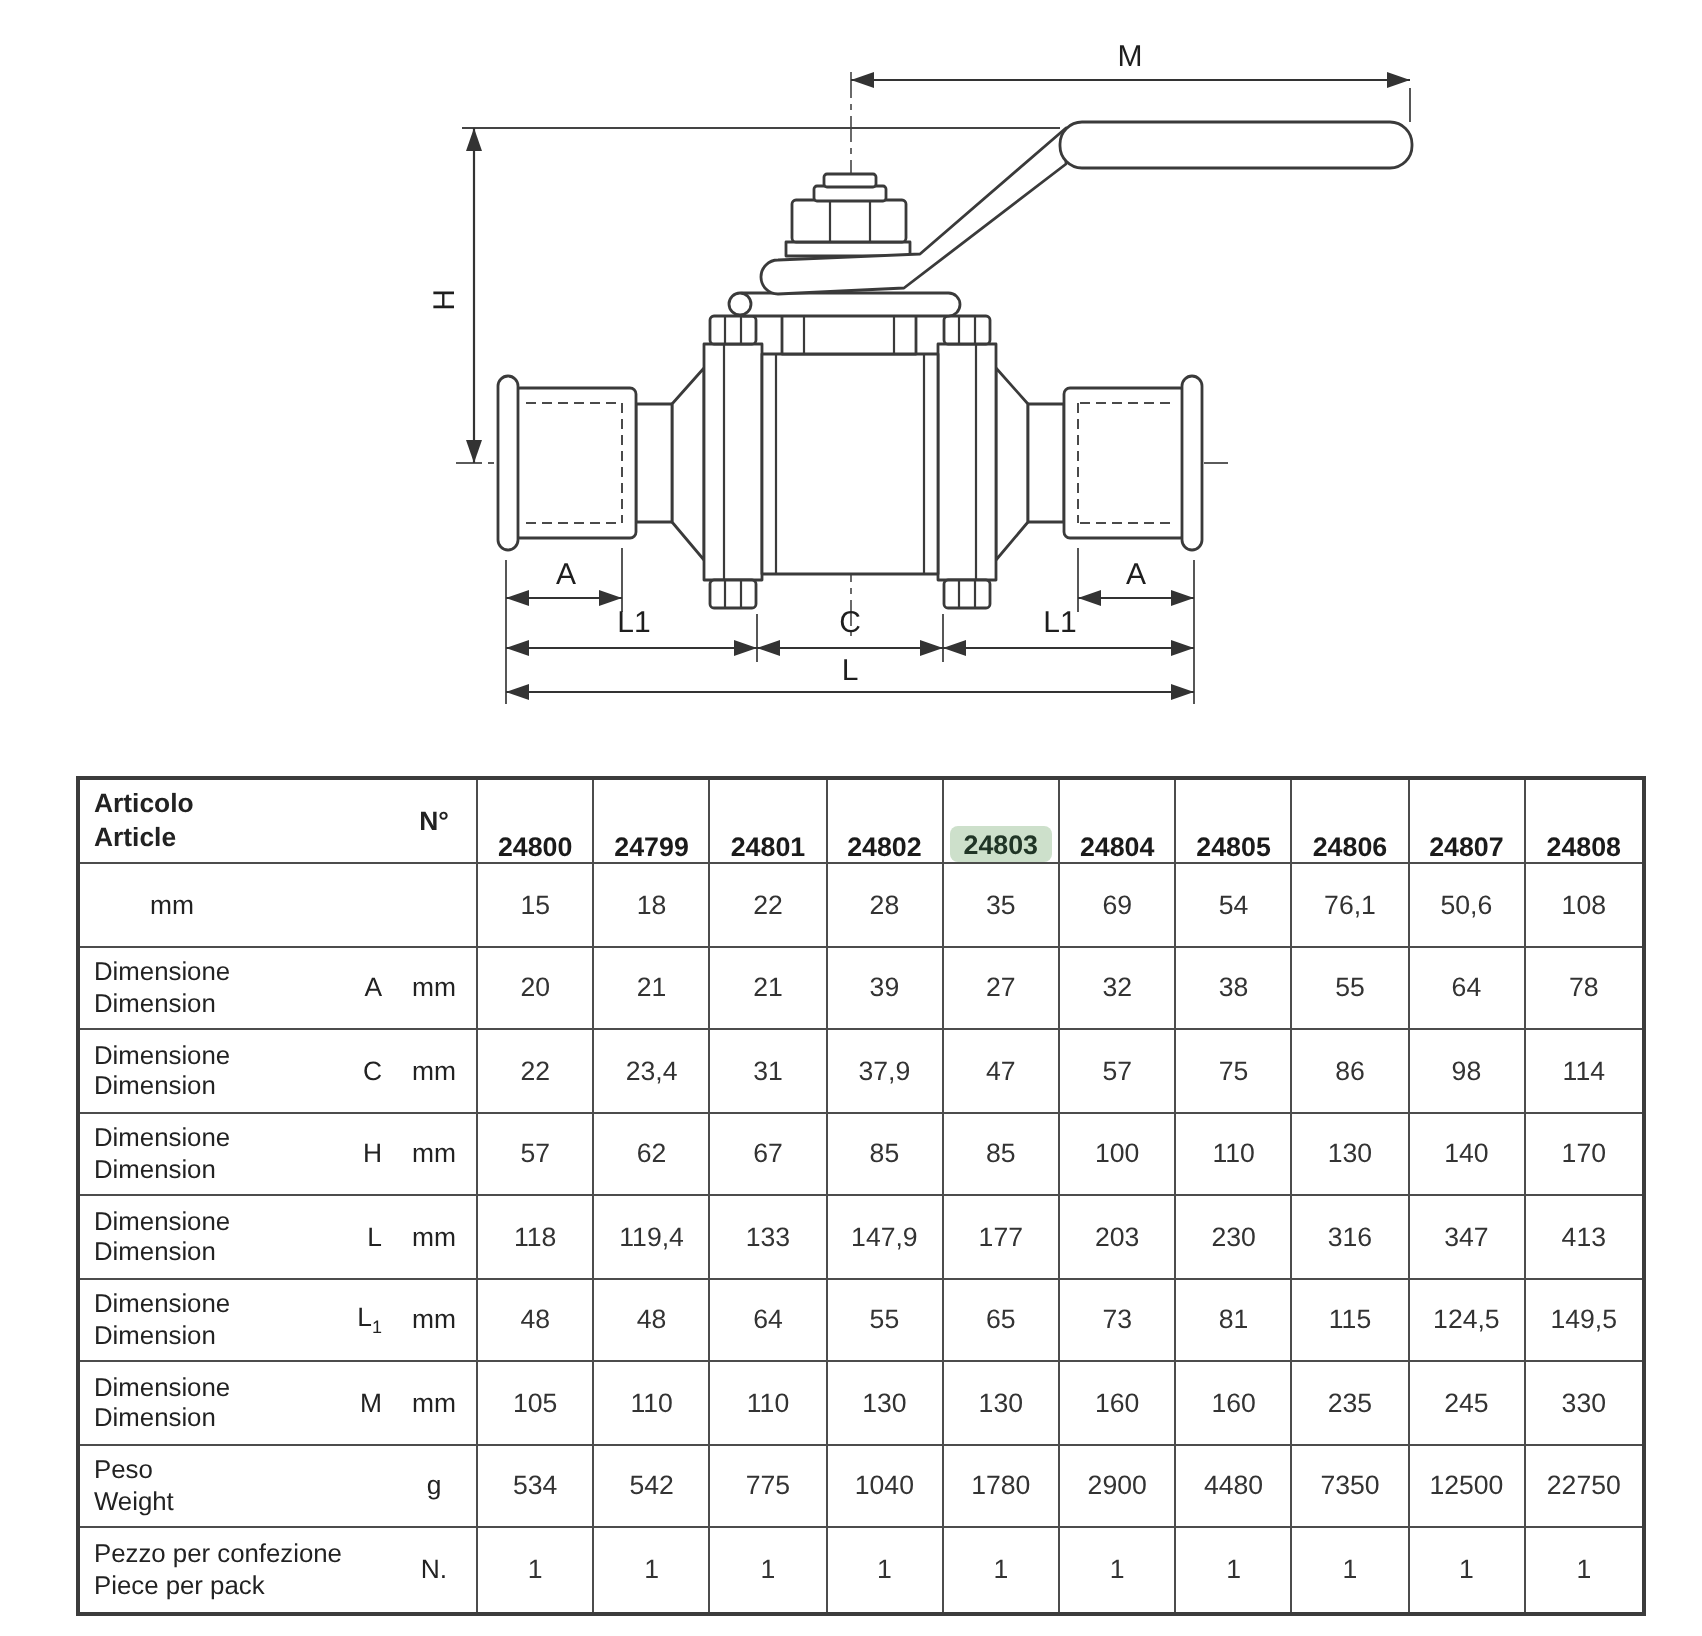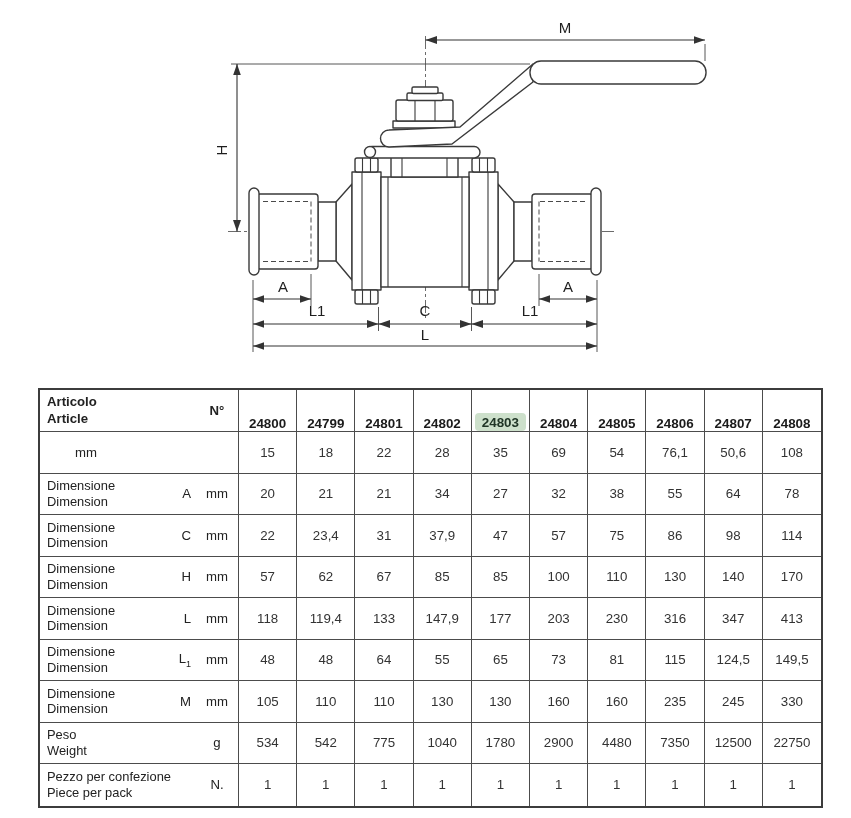--- a/index.html
+++ b/index.html
@@ -236,21 +236,21 @@
     <div class="cell num">
       <div>20</div>
     </div>
     <div class="cell num">
       <div>21</div>
     </div>
     <div class="cell num">
       <div>21</div>
     </div>
     <div class="cell num">
-      <div>34</div>
+      <div>39</div>
     </div>
     <div class="cell num">
       <div>27</div>
     </div>
     <div class="cell num">
       <div>32</div>
     </div>
     <div class="cell num">
       <div>38</div>
     </div>

